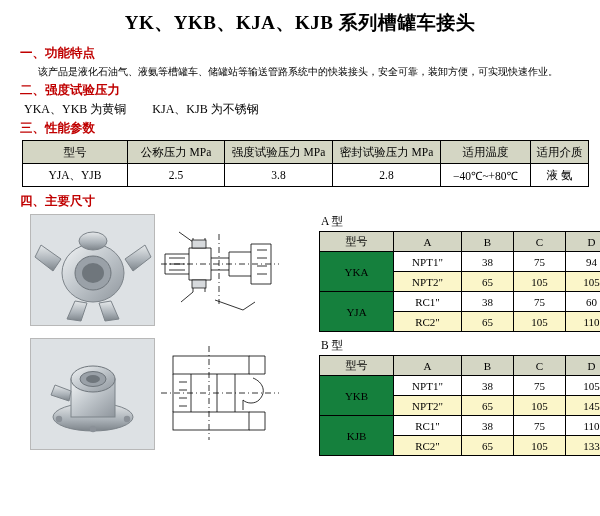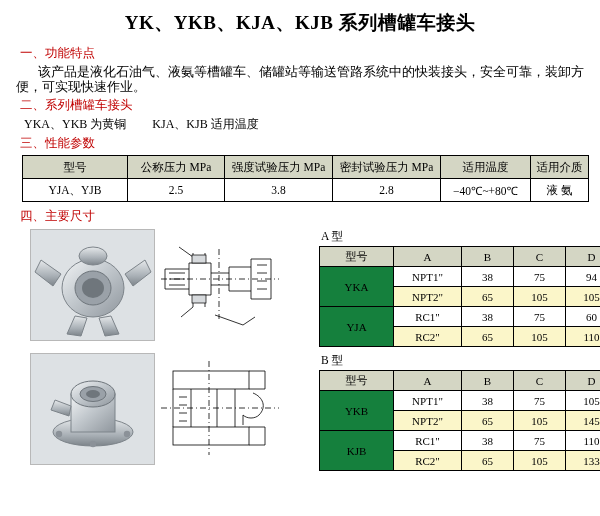--- a/index.html
+++ b/index.html
@@ -26,27 +26,27 @@
     text-align: center;
     font-size: 19px;
     font-weight: bold;
     letter-spacing: 0.5px;
     padding-top: 10px;
     padding-bottom: 6px;
     font-family: "Liberation Serif", serif;
   }
   .section-head {
     color: #c00000;
-    font-weight: normal;
+    font-weight: bold;
     font-size: 12.5px;
     margin: 3px 0 2px 6px;
     font-family: "Liberation Serif", serif;
   }
   .para {
-    font-size: 13px;
+    font-size: 10px;
     line-height: 15px;
     margin: 0 2px 0 2px;
     text-align: justify;
     font-family: "Liberation Serif", serif;
   }
   .para .indent { display: inline-block; width: 22px; }
   .mat-line {
     font-size: 12px;
     line-height: 16px;
     margin: 1px 0 0 10px;
@@ -139,22 +139,22 @@
 </head>
 <body>
 
 <div class="page">
 
   <div class="title">YK、YKB、KJA、KJB 系列槽罐车接头</div>
 
   <div class="section-head">一、功能特点</div>
   <div class="para"><span class="indent"></span><span>该产品是液化石油气、液氨等槽罐车、储罐站等输送管路系统中的快装接头，安全可靠，装卸方便，可实现快速作业。</span></div>
 
-  <div class="section-head">二、系列槽罐车接头</div>
-  <div class="mat-line"><span>YKA、YKB 为黄铜</span><span class="mat-gap"></span><span>KJA、KJB 适用温度</span></div>
+  <div class="section-head">二、强度试验压力</div>
+  <div class="mat-line"><span>YKA、YKB 为黄铜</span><span class="mat-gap"></span><span>KJA、KJB 为不锈钢</span></div>
 
   <div class="section-head">三、性能参数</div>
 
   <table class="spec">
     <colgroup>
       <col style="width:105px">
         <col style="width:97px">
         <col style="width:108px">
         <col style="width:108px">
         <col style="width:90px">

